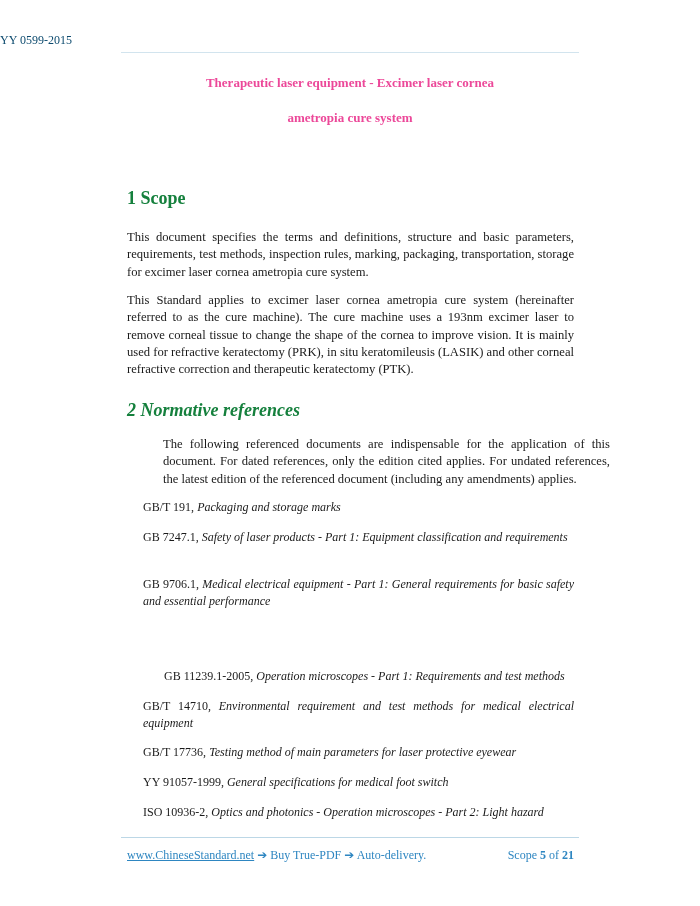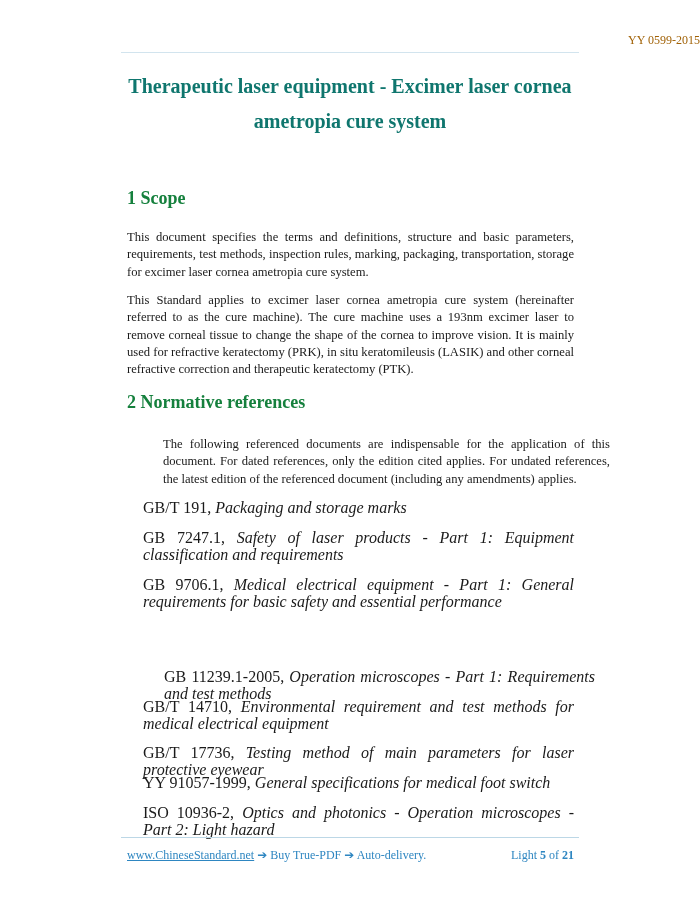--- a/index.html
+++ b/index.html
@@ -17,39 +17,39 @@
     }
     .page {
       position: absolute;
       left: 0; top: 0;
       width: 700px; height: 906px;
     }
     .running-header {
       position: absolute;
       top: 33px;
       left: 0; width: 700px;
-      text-align: right;
+      text-align: left;
       font-size: 12px;
-      color: #a16207;
+      color: #0c4a6e;
     }
     .header-rule {
       position: absolute;
       top: 52px;
       left: 121px;
       width: 458px;
       height: 0;
       border-top: 1.5px solid #d2e4ee;
     }
     .doc-title {
       position: absolute;
       left: 0; width: 700px;
       text-align: center;
       font-weight: bold;
-      font-size: 20px;
-      color: #0f766e;
+      font-size: 13px;
+      color: #ec4899;
     }
     .doc-title.l1 { top: 75px; }
     .doc-title.l2 { top: 110px; }
     h2.section {
       margin: 0;
       font-size: 18px;
       font-weight: bold;
       color: #15803d;
       position: absolute;
       left: 127px;
@@ -62,21 +62,21 @@
       font-size: 12.6px;
       line-height: 17.3px;
       text-align: justify;
       color: #1a1a1a;
     }
     p.ref {
       margin: 0;
       position: absolute;
       left: 143px;
       width: 431px;
-      font-size: 16px;
+      font-size: 12px;
       line-height: 17.3px;
       text-align: justify;
       color: #1a1a1a;
     }
     p.ref .code { font-style: normal; }
     p.ref .title { font-style: italic; }
 
     .footer-rule {
       position: absolute;
       top: 837px;
@@ -111,21 +111,21 @@
   <div class="running-header">YY 0599-2015</div>
   <div class="header-rule"></div>
 
   <div class="doc-title l1">Therapeutic laser equipment - Excimer laser cornea</div>
   <div class="doc-title l2">ametropia cure system</div>
 
   <h2 class="section" style="top:188px;">1 Scope</h2>
   <p class="body" style="top:229px;">This document specifies the terms and definitions, structure and basic parameters, requirements, test methods, inspection rules, marking, packaging, transportation, storage for excimer laser cornea ametropia cure system.</p>
   <p class="body" style="top:292px;">This Standard applies to excimer laser cornea ametropia cure system (hereinafter referred to as the cure machine). The cure machine uses a 193nm excimer laser to remove corneal tissue to change the shape of the cornea to improve vision. It is mainly used for refractive keratectomy (PRK), in situ keratomileusis (LASIK) and other corneal refractive correction and therapeutic keratectomy (PTK).</p>
 
-  <h2 class="section" style="top:392px;">2 Normative references</h2>
+  <h2 class="section" style="top:400px;font-style:italic;">2 Normative references</h2>
   <p class="body" style="top:436px;margin-left:36px;">The following referenced documents are indispensable for the application of this document. For dated references, only the edition cited applies. For undated references, the latest edition of the referenced document (including any amendments) applies.</p>
 
   <p class="ref" style="top:499px;">
     <span class="code">GB/T 191, </span><span class="title">Packaging and storage marks</span>
   </p>
   <p class="ref" style="top:529px;">
     <span class="code">GB 7247.1, </span><span class="title">Safety of laser products - Part 1: Equipment classification and requirements</span>
   </p>
   <p class="ref" style="top:576px;">
     <span class="code">GB 9706.1, </span><span class="title">Medical electrical equipment - Part 1: General requirements for basic safety and essential performance</span>
@@ -143,16 +143,16 @@
     <span class="code">YY 91057-1999, </span><span class="title">General specifications for medical foot switch</span>
   </p>
   <p class="ref" style="top:804px;">
     <span class="code">ISO 10936-2, </span><span class="title">Optics and photonics - Operation microscopes - Part 2: Light hazard</span>
   </p>
 
   <div class="footer-rule"></div>
 
   <div class="footer">
     <a>www.ChineseStandard.net</a><span> ➔ Buy True-PDF ➔ Auto-delivery.</span>
-    <span class="page-num"><span>Light </span><b>5</b><span> of </span><b>21</b></span>
+    <span class="page-num"><span>Scope </span><b>5</b><span> of </span><b>21</b></span>
   </div>
 
 </div>
 
 </body></html>

